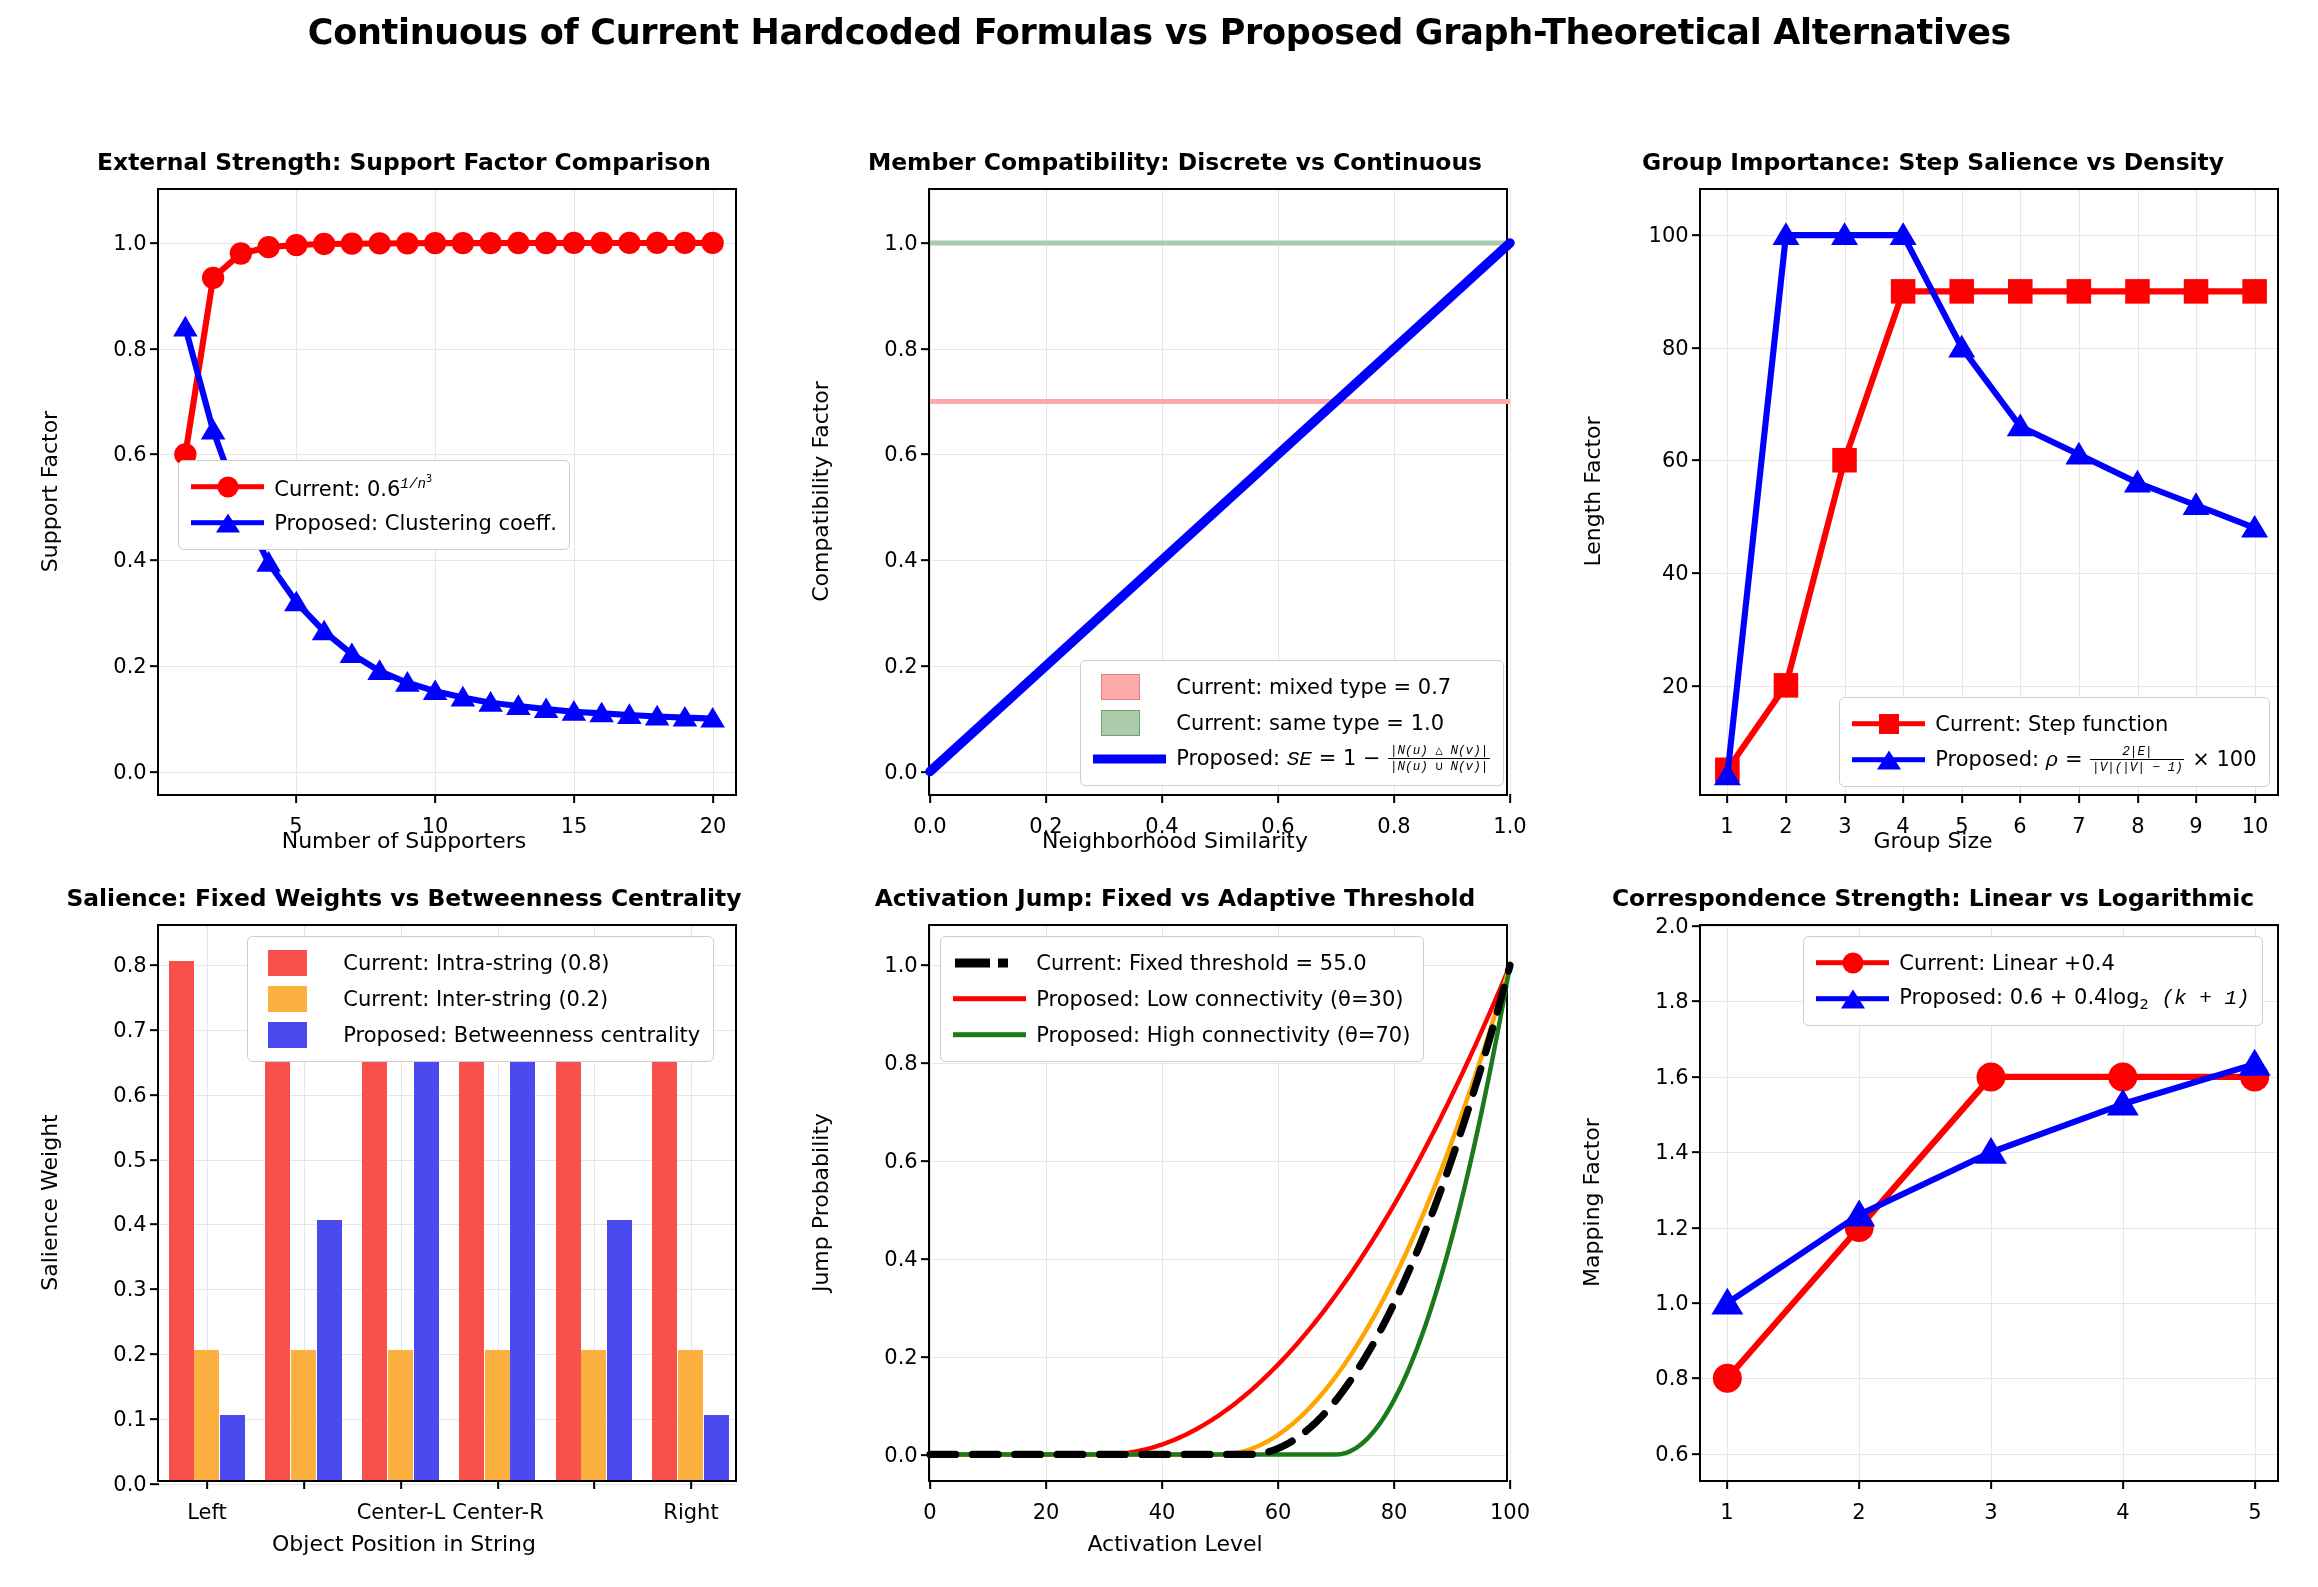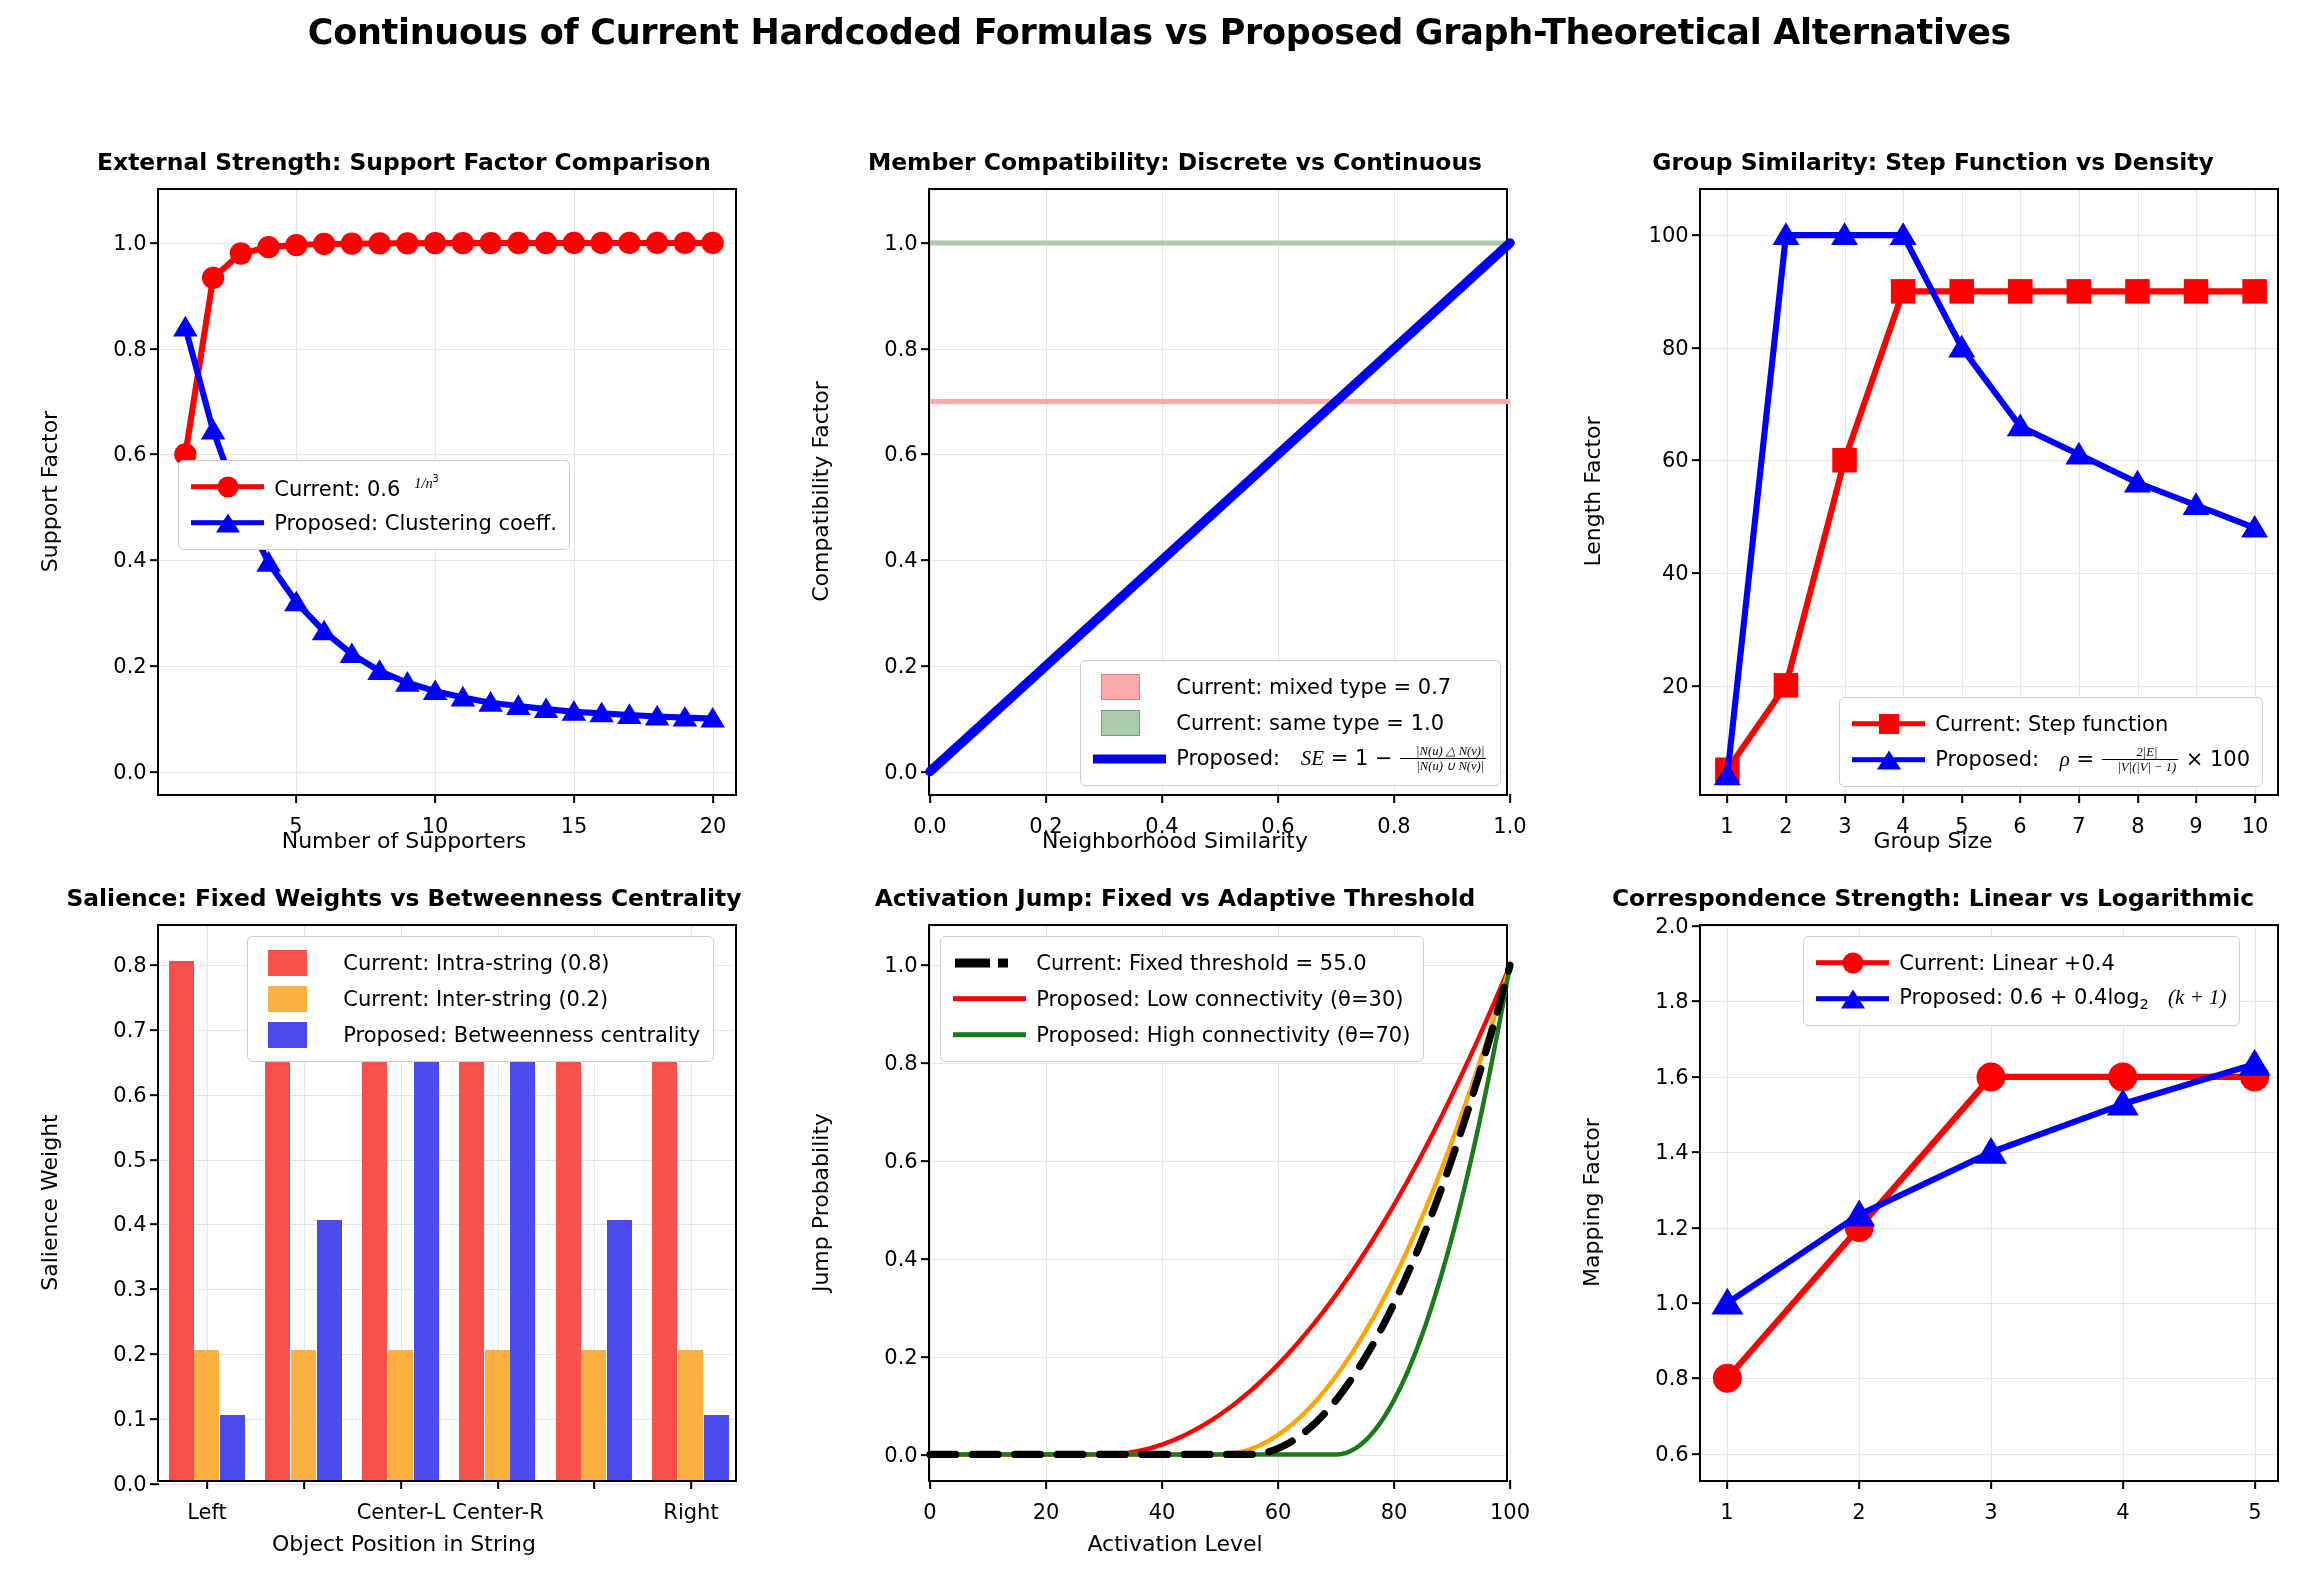--- a/index.html
+++ b/index.html
@@ -37,21 +37,21 @@
   .ktri{width:0;height:0;border-left:12.3px solid transparent;border-right:12.3px solid transparent;}
   .kpatch{position:absolute;left:7.8px;top:50%;width:39px;height:26px;transform:translateY(-50%);
           box-sizing:border-box;}
   .kdash{position:absolute;top:50%;transform:translateY(-50%);height:9px;background:#000;}
   .bar{position:absolute;bottom:0;}
   sup{font-size:0.68em;vertical-align:super;}
   .frac{display:inline-flex;flex-direction:column;vertical-align:middle;text-align:center;
         font-size:0.6em;line-height:1.12;margin:0 1.1px;}
   .frac .num{border-bottom:1.1px solid #000;padding:0 1.7px;}
   .frac .den{padding:0 1.7px;}
-  i{font-family:Liberation Serif, serif;margin-left:14px;}
+  i{font-family:Liberation Mono, monospace;}
 </style>
 </head>
 <body>
 
 <div class="fig">
 
   <div class="suptitle">Continuous of Current Hardcoded Formulas vs Proposed Graph-Theoretical Alternatives</div>
 
   <div class="panel" style="left:33px;top:148px;width:742px;height:709px;">
     <div class="ptitle" style="top:0;">External Strength: Support Factor Comparison</div>
@@ -221,21 +221,21 @@
                 <span class="den"><i>|N(u) ∪ N(v)|</i></span>
               </span></div>
           </div>
         </div>
       </div>
     <div class="yaxlabel" id="p2y" style="left: -94px; top: 331px;">Compatibility Factor</div>
     <div class="xaxlabel" style="top:680px;">Neighborhood Similarity</div>
   </div>
 
   <div class="panel" style="left:1562px;top:148px;width:742px;height:709px;">
-    <div class="ptitle" style="top:0;">Group Similarity: Step Function vs Density</div>
+    <div class="ptitle" style="top:0;">Group Importance: Step Salience vs Density</div>
     <div class="plotbox" id="p3" style="left:137px;top:40px;width:580px;height:608px;">
         <div class="gridv" style="left:26px"></div>
         <div class="gridv" style="left:85px"></div>
         <div class="gridv" style="left:144px"></div>
         <div class="gridv" style="left:202px"></div>
         <div class="gridv" style="left:261px"></div>
         <div class="gridv" style="left:319px"></div>
         <div class="gridv" style="left:378px"></div>
         <div class="gridv" style="left:437px"></div>
         <div class="gridv" style="left:495px"></div>

